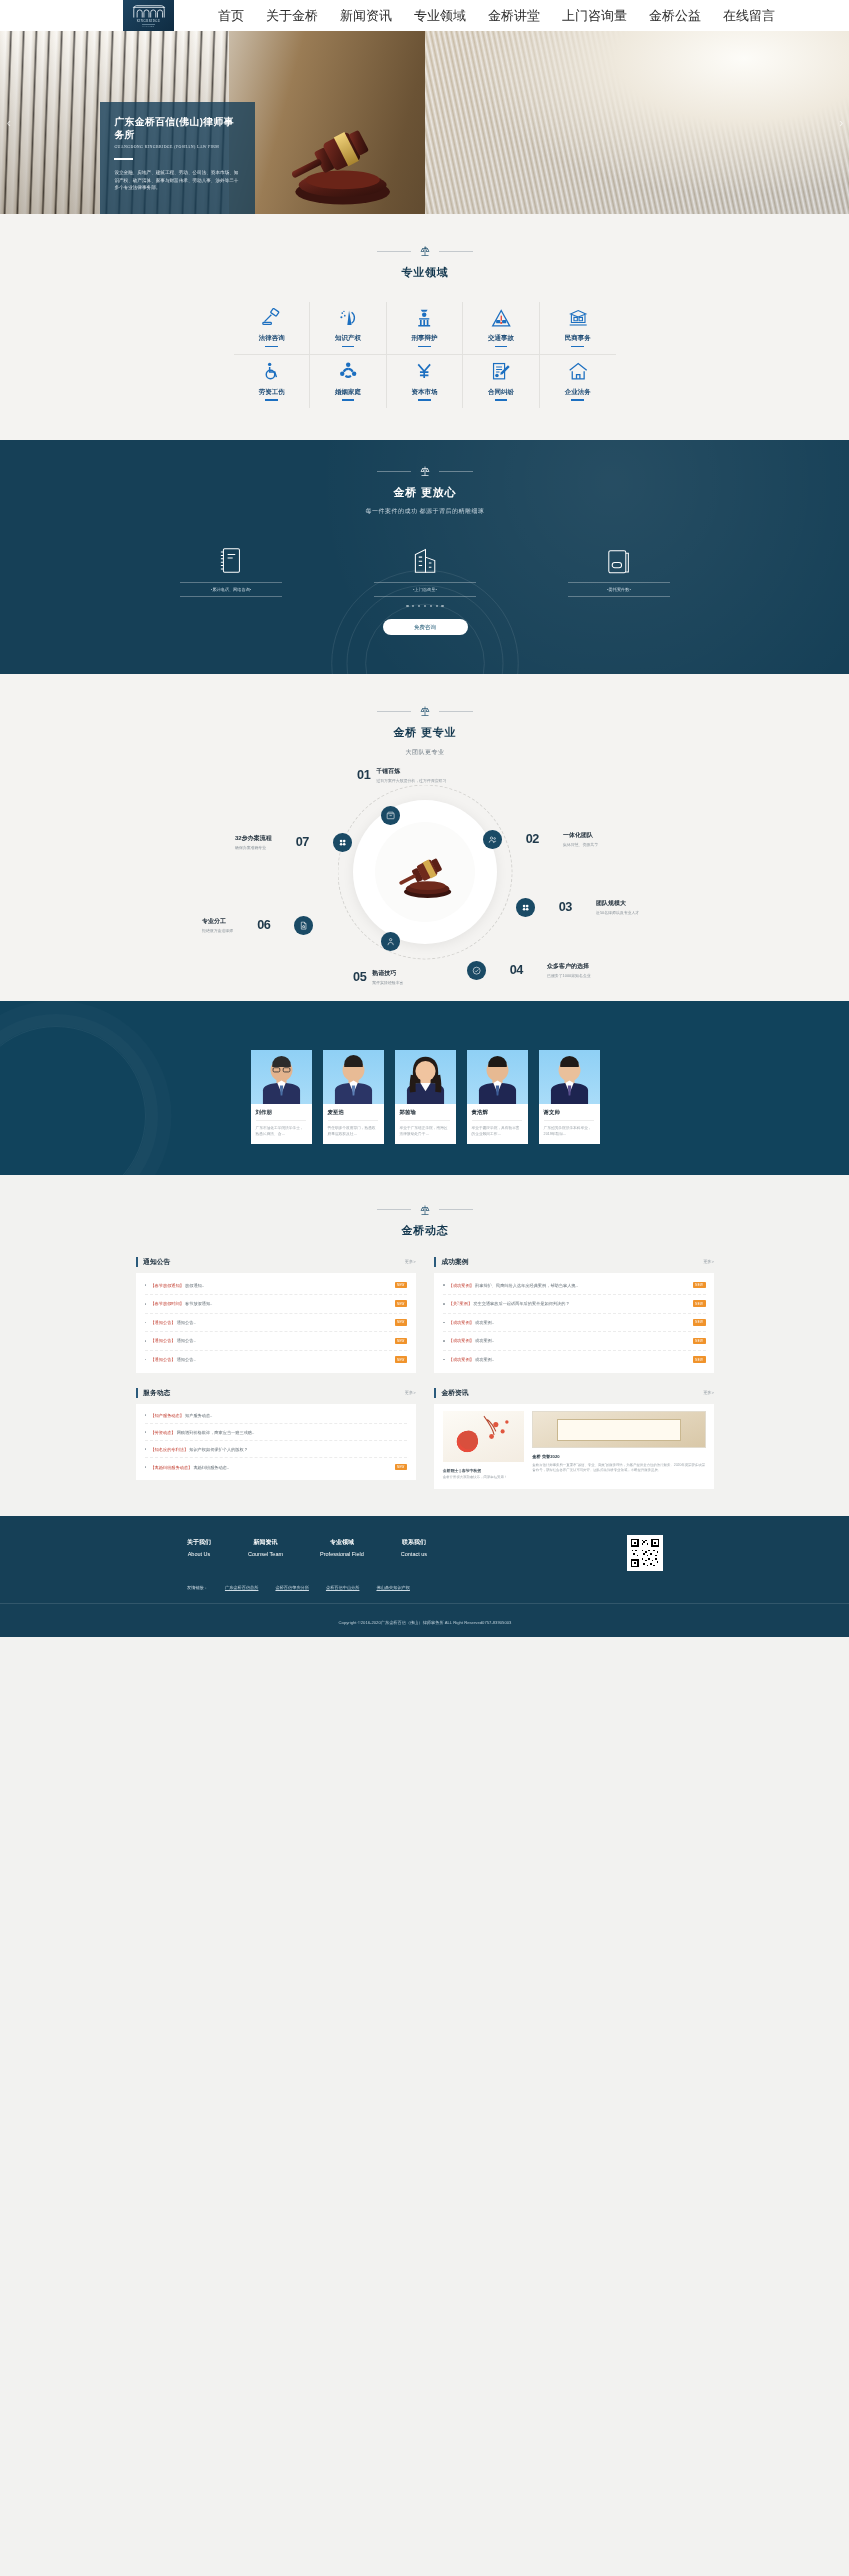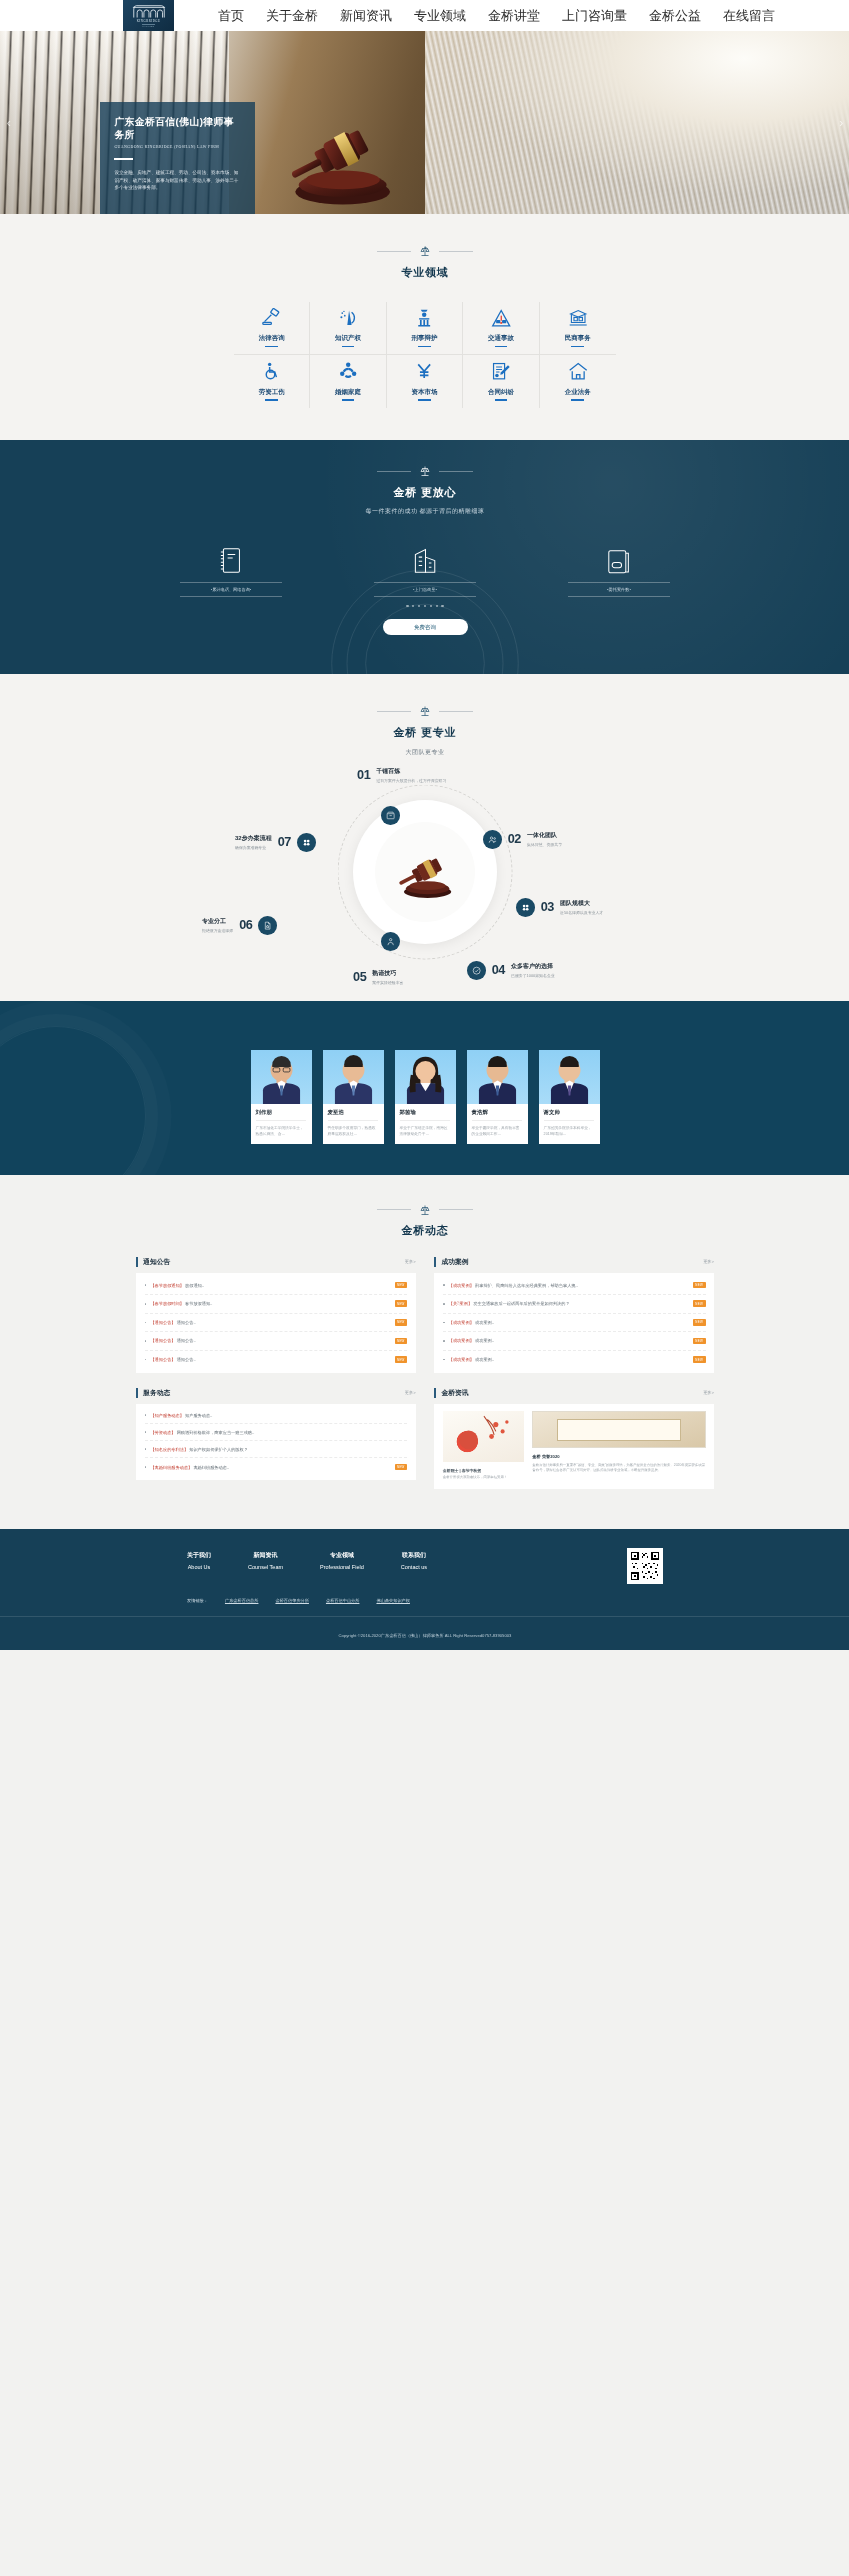--- a/index.html
+++ b/index.html
@@ -105,21 +105,21 @@
   .why { background:#f4f3f1; padding:31px 16px 29px; position:relative; }
   .wheel { position:relative; width:646px; height:200px; margin:15.3px auto 0; }
   .wheel .ring {
     position:absolute; left:50%; top:50%; transform:translate(-50%,-50%);
     border-radius:50%;
   }
   .ring.r1 { width:144px; height:144px; background:#fff; box-shadow:0 1.7px 12px rgba(0,0,0,.07); }
   .ring.r2 { width:175px; height:175px; border:0.8px dashed #d3d2cf; }
   .ring.r3 { width:100px; height:100px; background:#fbfbfa; }
   .wheel .gavel-c { position:absolute; left:50%; top:50%; transform:translate(-50%,-50%); }
-  .node { position:absolute; display:flex; align-items:center; gap:6px; }
+  .node { position:absolute; display:flex; align-items:center; gap:24px; }
   .node .circ {
     width:18.7px; height:18.7px; border-radius:50%; background:#1a4a65;
     display:flex; align-items:center; justify-content:center; flex:0 0 auto;
   }
   .node .nnum { font-size:12.7px; font-weight:bold; color:#203a4c; letter-spacing:-0.4px; }
   .node .ntxt .nt { font-size:6px; font-weight:bold; color:#22303c; }
   .node .ntxt .nd { font-size:3.9px; color:#8a939a; margin-top:2.1px; }
   .node.left { flex-direction:row-reverse; text-align:right; }
   .node.left .ntxt { text-align:left; }
   .node.top { flex-direction:column; gap:3.4px; }
@@ -131,21 +131,21 @@
     border-radius:50%; border:0.8px solid rgba(255,255,255,.06);
     box-shadow:0 0 0 12px rgba(255,255,255,.025), 0 0 0 25.5px rgba(255,255,255,.02); }
   .tgrid { position:relative; display:flex; justify-content:center; gap:11px; margin-top:20.4px; }
   .tcard { width:61px; background:#fff; cursor:pointer; }
   .tphoto { height:54px; background:linear-gradient(180deg,#8fd0f5,#a9dcf8); position:relative; overflow:hidden; }
   .tinfo { padding:5.1px 5.1px 6.8px; }
   .tname { font-size:5.4px; color:#1d2933; font-weight:bold; padding-bottom:3.4px; border-bottom:0.8px solid #ececec; }
   .tdesc { font-size:3.7px; color:#9aa2a8; line-height:6px; margin-top:4.2px; }
 
   
-  .news { background:#f2f2f0; padding:29px 0 40px; }
+  .news { background:#f2f2f0; padding:29px 0 27px; }
   .ngrid { width:578px; margin:18.7px auto 0; display:grid; grid-template-columns:1fr 1fr; gap:15.3px 18.7px; }
   .nhead { display:flex; align-items:center; justify-content:space-between; margin-bottom:6px; }
   .nhead .t { font-size:6.8px; color:#223543; font-weight:bold; border-left:2.1px solid #2b5b7c; padding-left:5.1px; }
   .nhead .m { font-size:4.2px; color:#9aa2a8; cursor:pointer; }
   .nbox { background:#fff; padding:3.4px 8.5px 4.2px; }
   .nitem { display:flex; align-items:center; gap:4.2px; padding:5.5px 0; border-bottom:0.8px dashed #ececec; }
   .nitem:last-child { border-bottom:none; }
   .nitem .dot { width:1.7px; height:1.7px; background:#9aa2a8; border-radius:50%; flex:0 0 auto; }
   .nitem .tx { font-size:4.2px; color:#5f6a72; flex:1; white-space:nowrap; overflow:hidden; text-overflow:ellipsis; }
   .nitem .tx b { color:#c0392b; font-weight:normal; }

